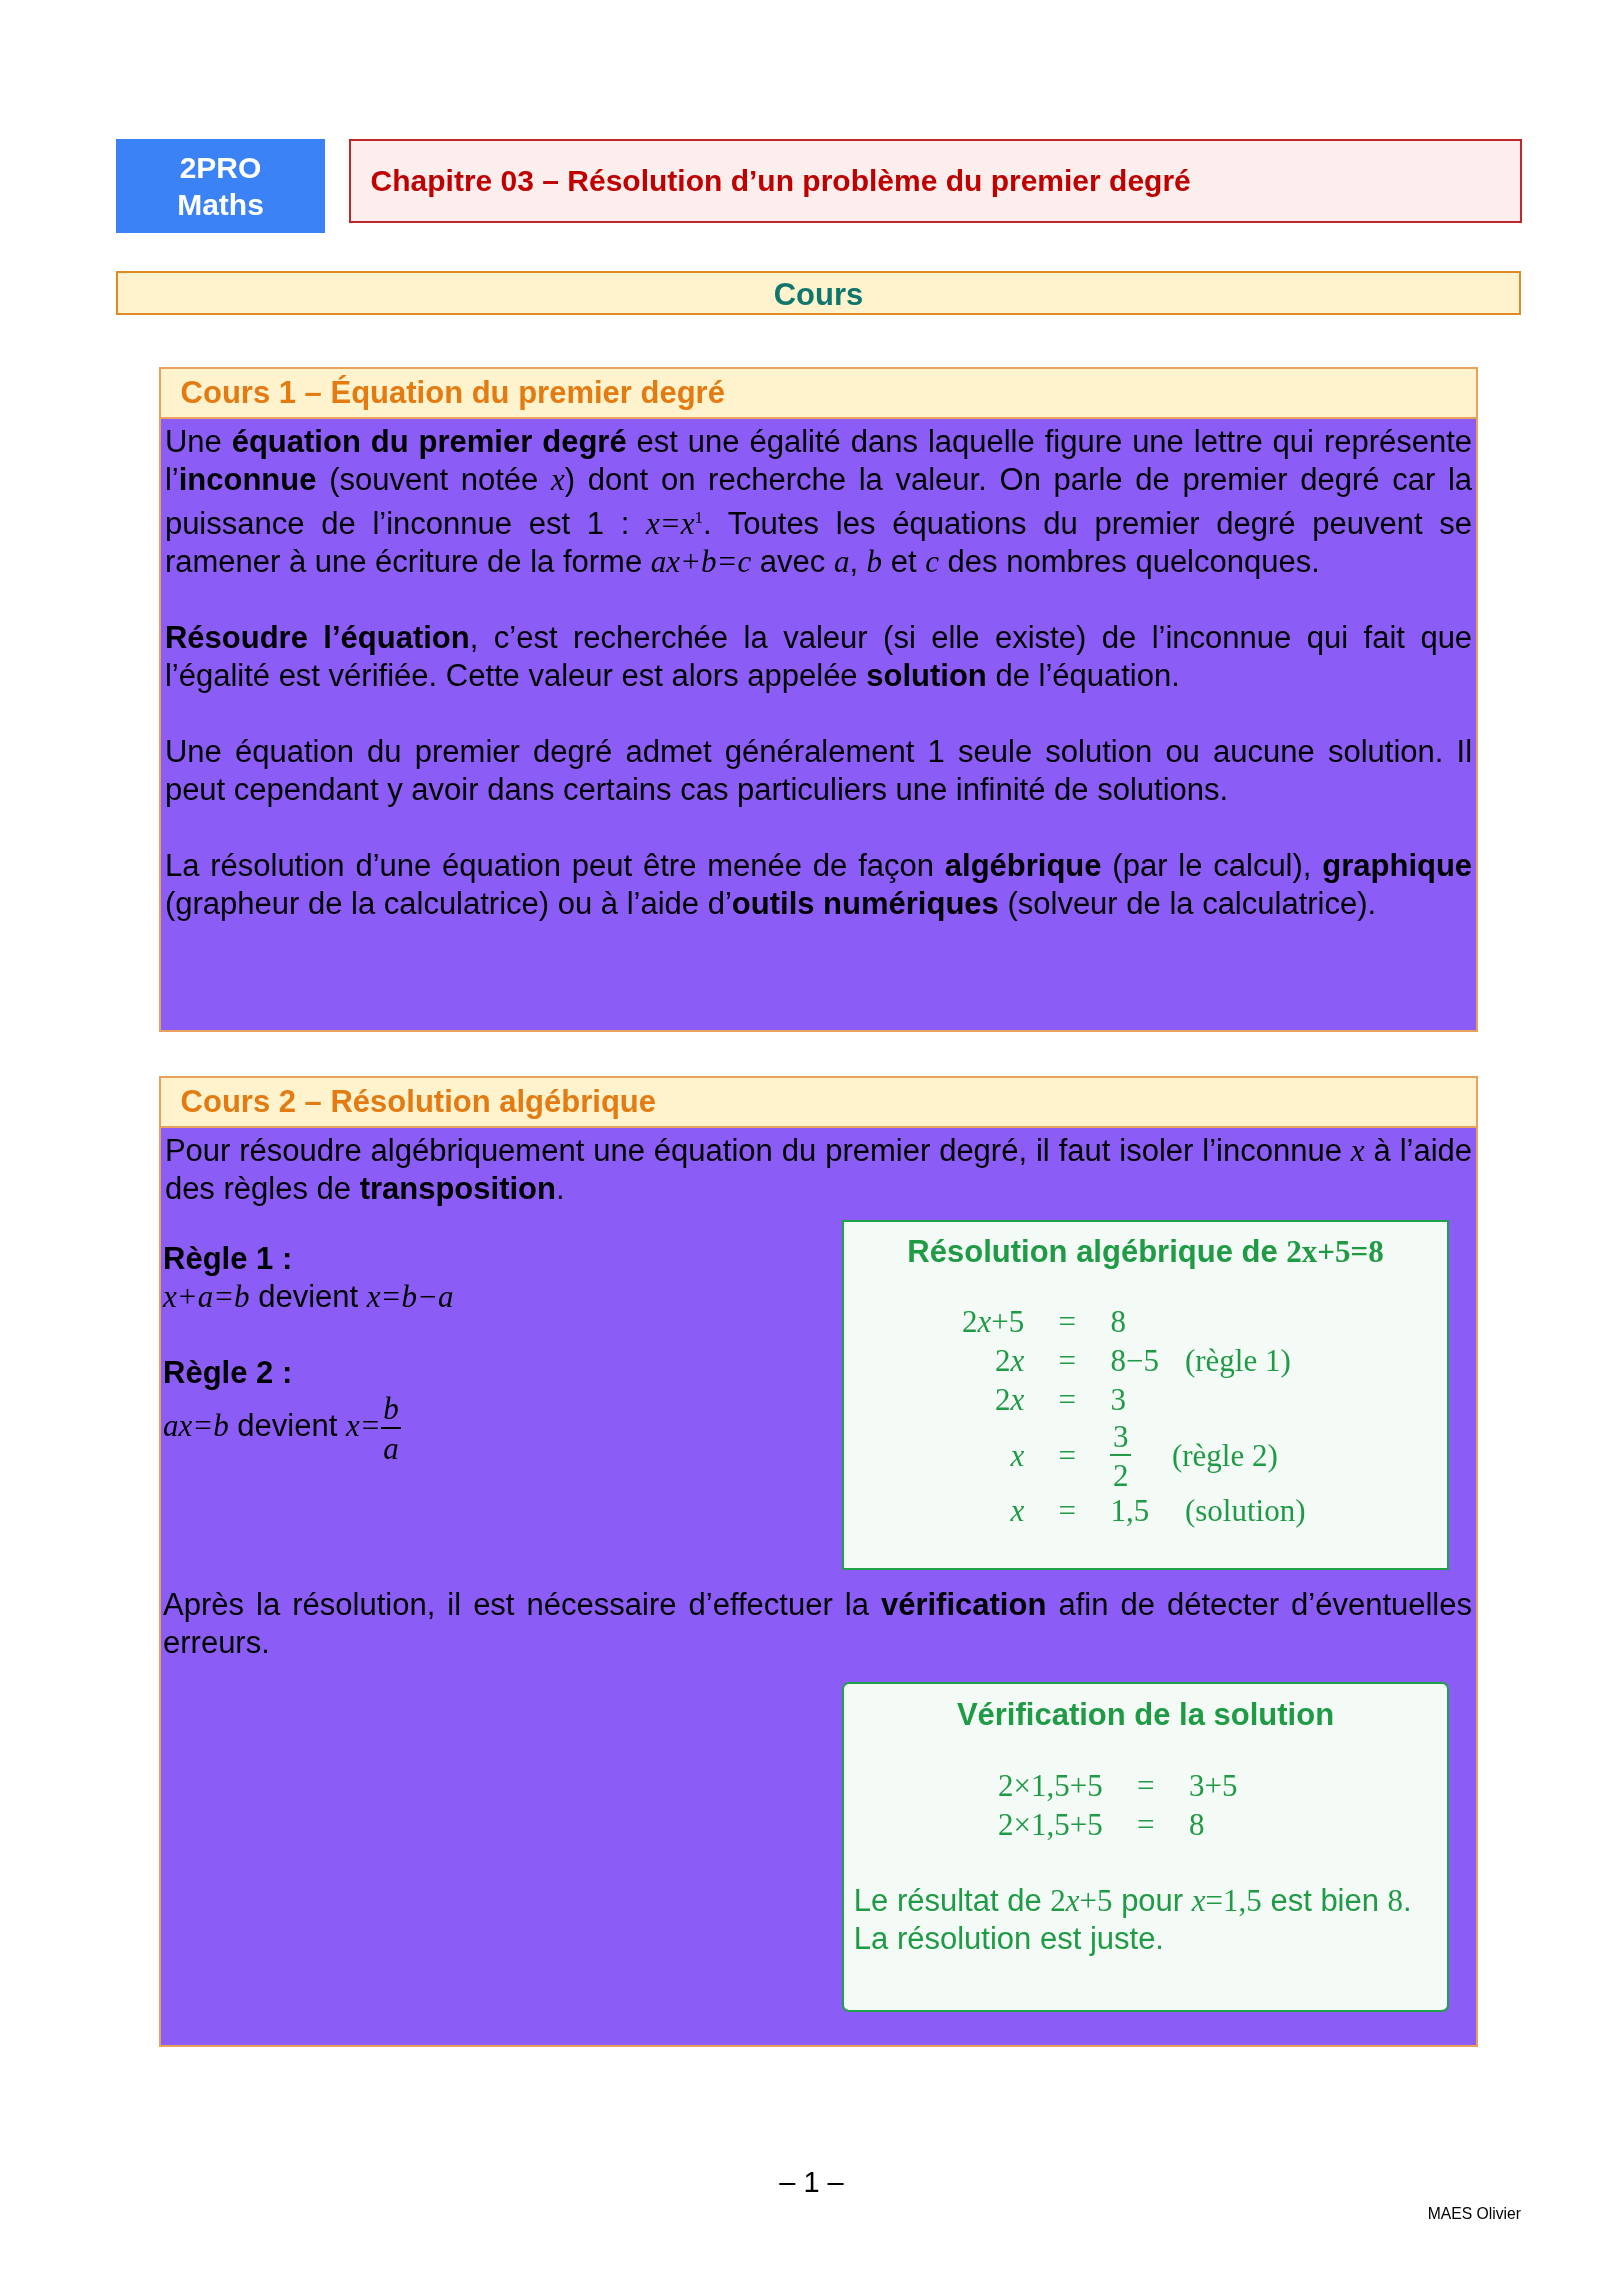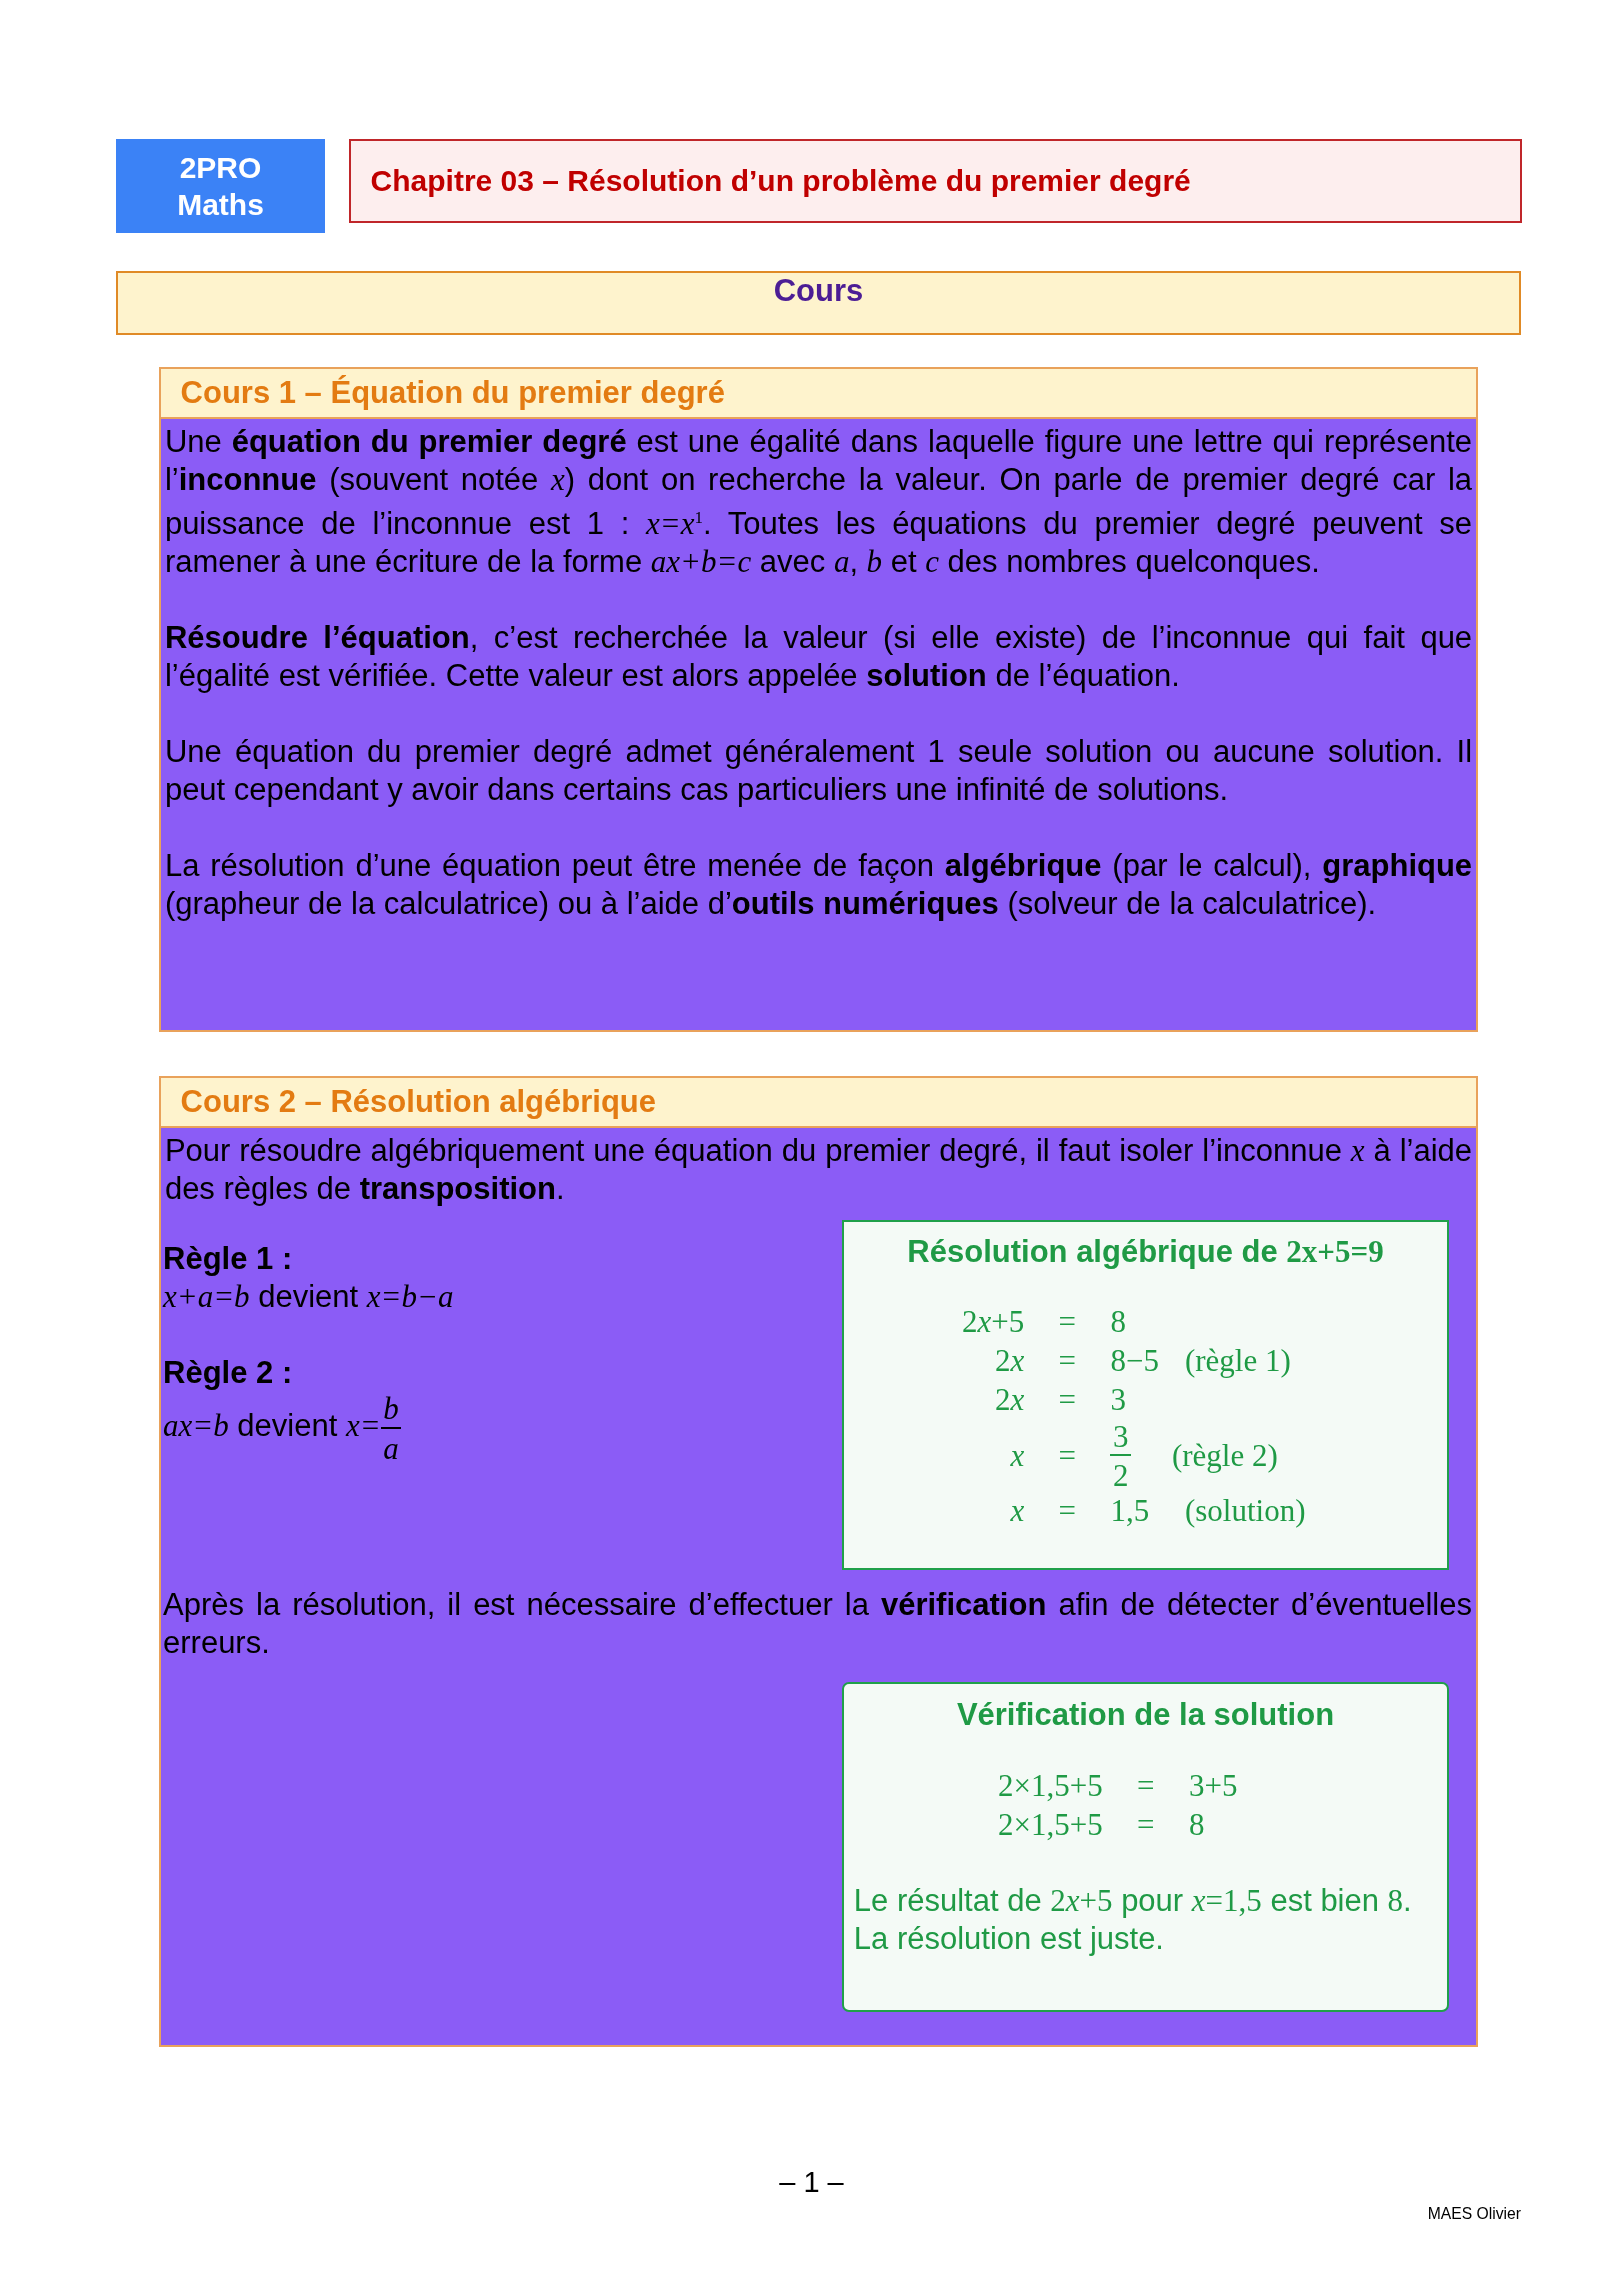--- a/index.html
+++ b/index.html
@@ -2,21 +2,21 @@
 <html style="font-size:10.5px"><head>
 <meta charset="utf-8">
 <style>
   html, body { margin: 0; padding: 0; background: #ffffff; }
   body { width: 1623px; height: 2295px; position: relative; font-family: "Liberation Sans", sans-serif; color: #000; overflow: hidden; }
   .abs { position: absolute; box-sizing: border-box; }
 
   
   .tag { left: 116px; top: 139px; width: 209px; height: 94px; background: #3b82f6; color: #fff; font-weight: bold; font-size: 30px; line-height: 37px; text-align: center; display: flex; flex-direction: column; justify-content: center; }
   .chapter { left: 349px; top: 139px; width: 1173px; height: 84px; background: #fdeeee; border: 2px solid #c0262a; display: flex; align-items: center; padding-left: 19.6px; color: #c00000; font-weight: bold; font-size: 30px; }
-  .cours-banner { left: 116px; top: 271px; width: 1405px; height: 64px; background: #fef3cd; border: 2px solid #e08a26; display: flex; align-items: flex-start; justify-content: center; color: #4c1d95; font-weight: bold; font-size: 31px; }
+  .cours-banner { left: 116px; top: 271px; width: 1405px; height: 44px; background: #fef3cd; border: 2px solid #e08a26; display: flex; align-items: flex-end; justify-content: center; color: #0f766e; font-weight: bold; font-size: 31px; }
 
   
   .section { left: 159px; width: 1319px; border: 2px solid #e9a25b; background: #8b5cf6; }
   .section-head { background: #fef3cd; border-bottom: 2px solid #e9a25b; height: 48px; display: flex; align-items: center; padding-left: 19.6px; color: #e37b12; font-weight: bold; font-size: 31px; }
   .section-body { padding: 3.9px 3.9px 0 3.9px; font-size: 31px; line-height: 38px; text-align: justify; }
   .para { margin: 0 0 38px 0; }
   .math { font-family: "Liberation Serif", serif; font-style: italic; }
   .mathn { font-family: "Liberation Serif", serif; }
   sup.m { font-size: 17px; font-family: "Liberation Serif", serif; }
 
@@ -88,21 +88,21 @@
   <div><span class="math">x+a=b</span><span> devient </span><span class="math">x=b−a</span></div>
   <div style="height:38px;"></div>
   <div class="rule-title">Règle 2 :</div>
   <div style="margin-top:1.3px;"><span class="math">ax=b</span><span> devient </span><span class="math">x=</span><span class="frac">
         <span class="num">b</span>
         <span class="den">a</span>
       </span></div>
 </div>
 
 <div class="abs gbox" id="box-resolution">
-  <div class="gbox-title" style="margin-top:11.8px;"><span>Résolution algébrique de </span><span class="mathn">2x+5=9</span></div>
+  <div class="gbox-title" style="margin-top:11.8px;"><span>Résolution algébrique de </span><span class="mathn">2x+5=8</span></div>
   <table class="eq-table" style="margin:33px 0 1px 118px;">
     <tbody>
         <tr>
       <td class="lhs"><span>2</span><i>x</i><span>+5</span></td>
       <td class="eqs">=</td>
       <td class="rhs">8</td>
       <td class="note"></td>
     </tr>
     <tr>
       <td class="lhs"><span>2</span><i>x</i></td>

